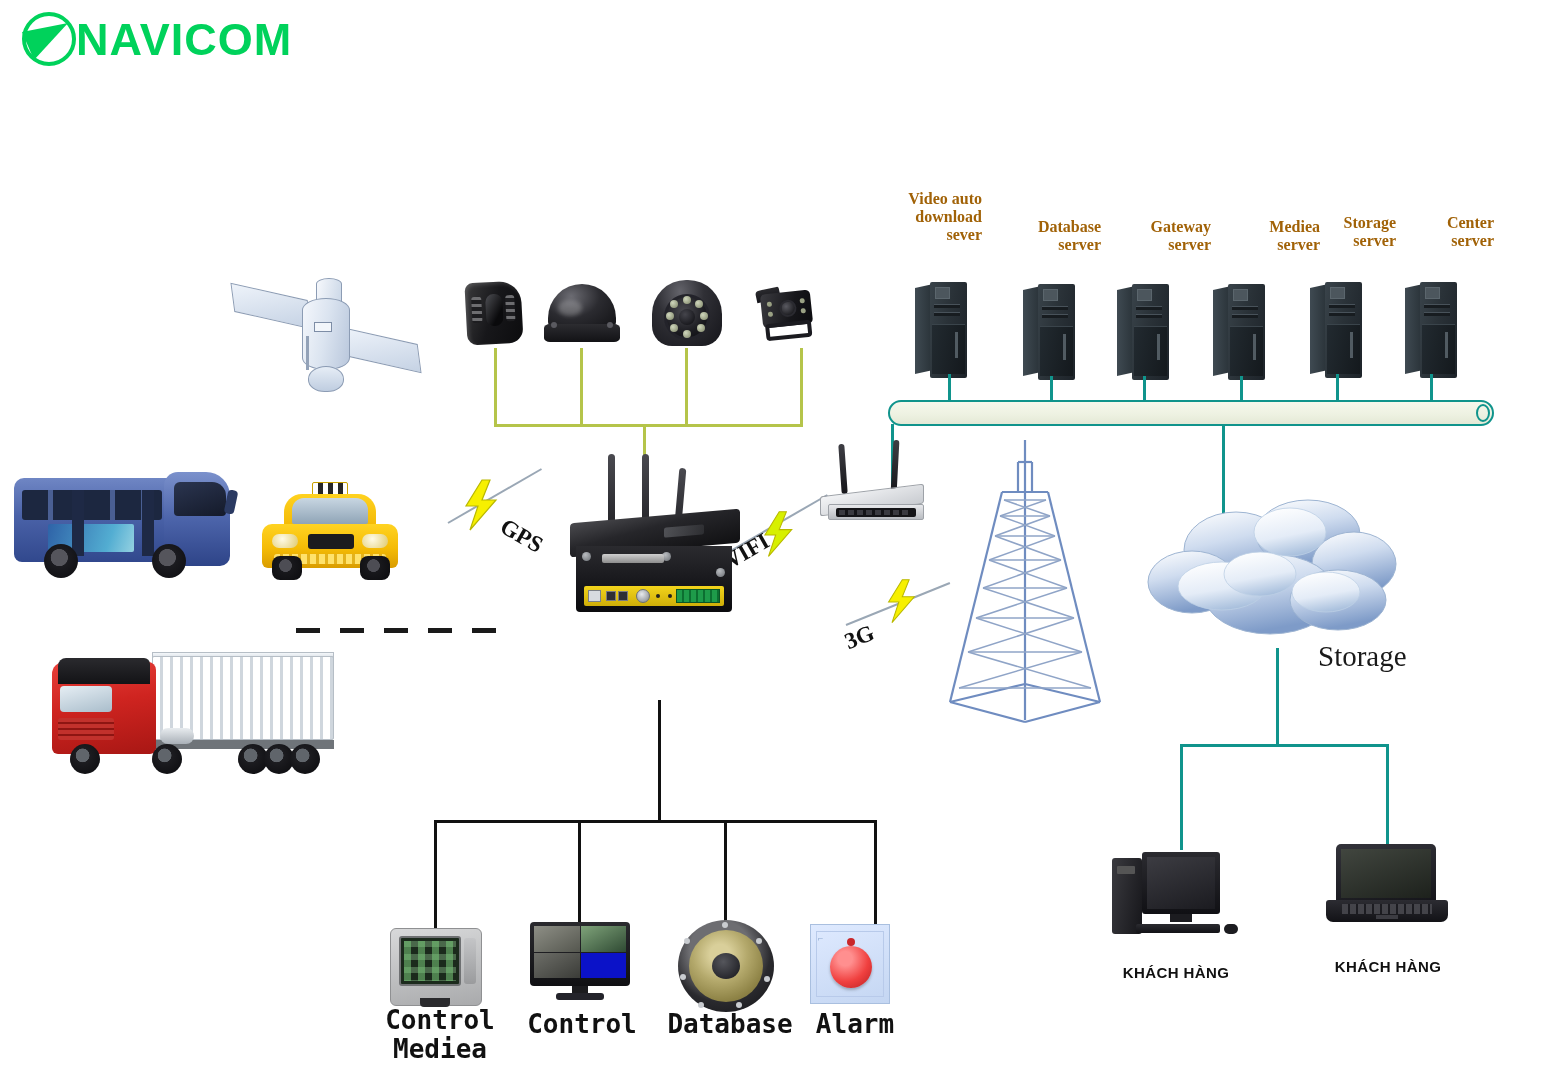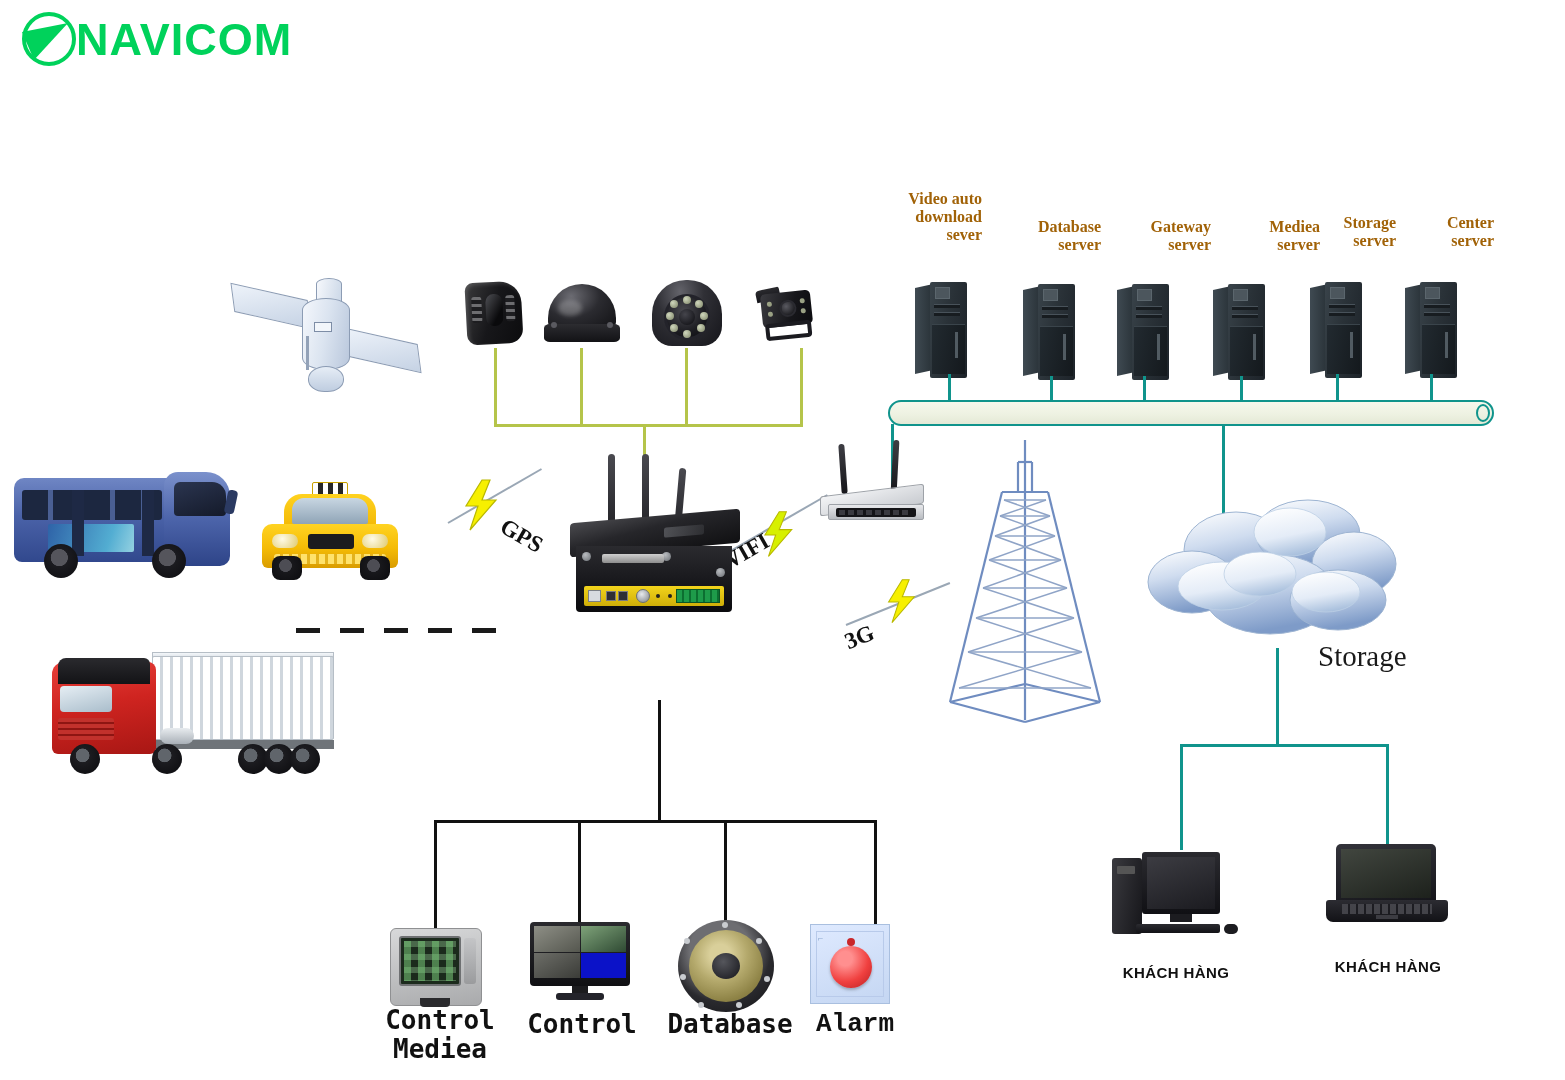--- a/index.html
+++ b/index.html
@@ -889,21 +889,21 @@
   </div>
   <div class="periph-label" style="left:660px; top:1010px; width:140px;">Database</div>
 
   <div class="alarm" style="left:810px; top:924px;">
     <div class="plate"></div>
       <div class="inner"></div>
       <div class="tip"></div>
       <div class="btn"></div>
     <div class="corner">⌐</div>
   </div>
-  <div class="periph-label" style="left:800px; top:1010px; width:110px;font-family:Liberation Mono, monospace;">Alarm</div>
+  <div class="periph-label" style="left:800px; top:1010px; width:110px;">Alarm</div>
 
   <div class="router" style="left:814px; top:434px;">
     <div class="ant" style="left:26px; top:10px; height:50px; transform:rotate(-4deg);"></div>
     <div class="ant" style="left:78px; top:6px; height:54px; transform:rotate(3deg);"></div>
     <div class="deck"></div>
     <div class="faceplate"></div>
     <div class="portbar"></div>
   </div>
 
   <div class="tower" style="left:940px; top:440px;">

